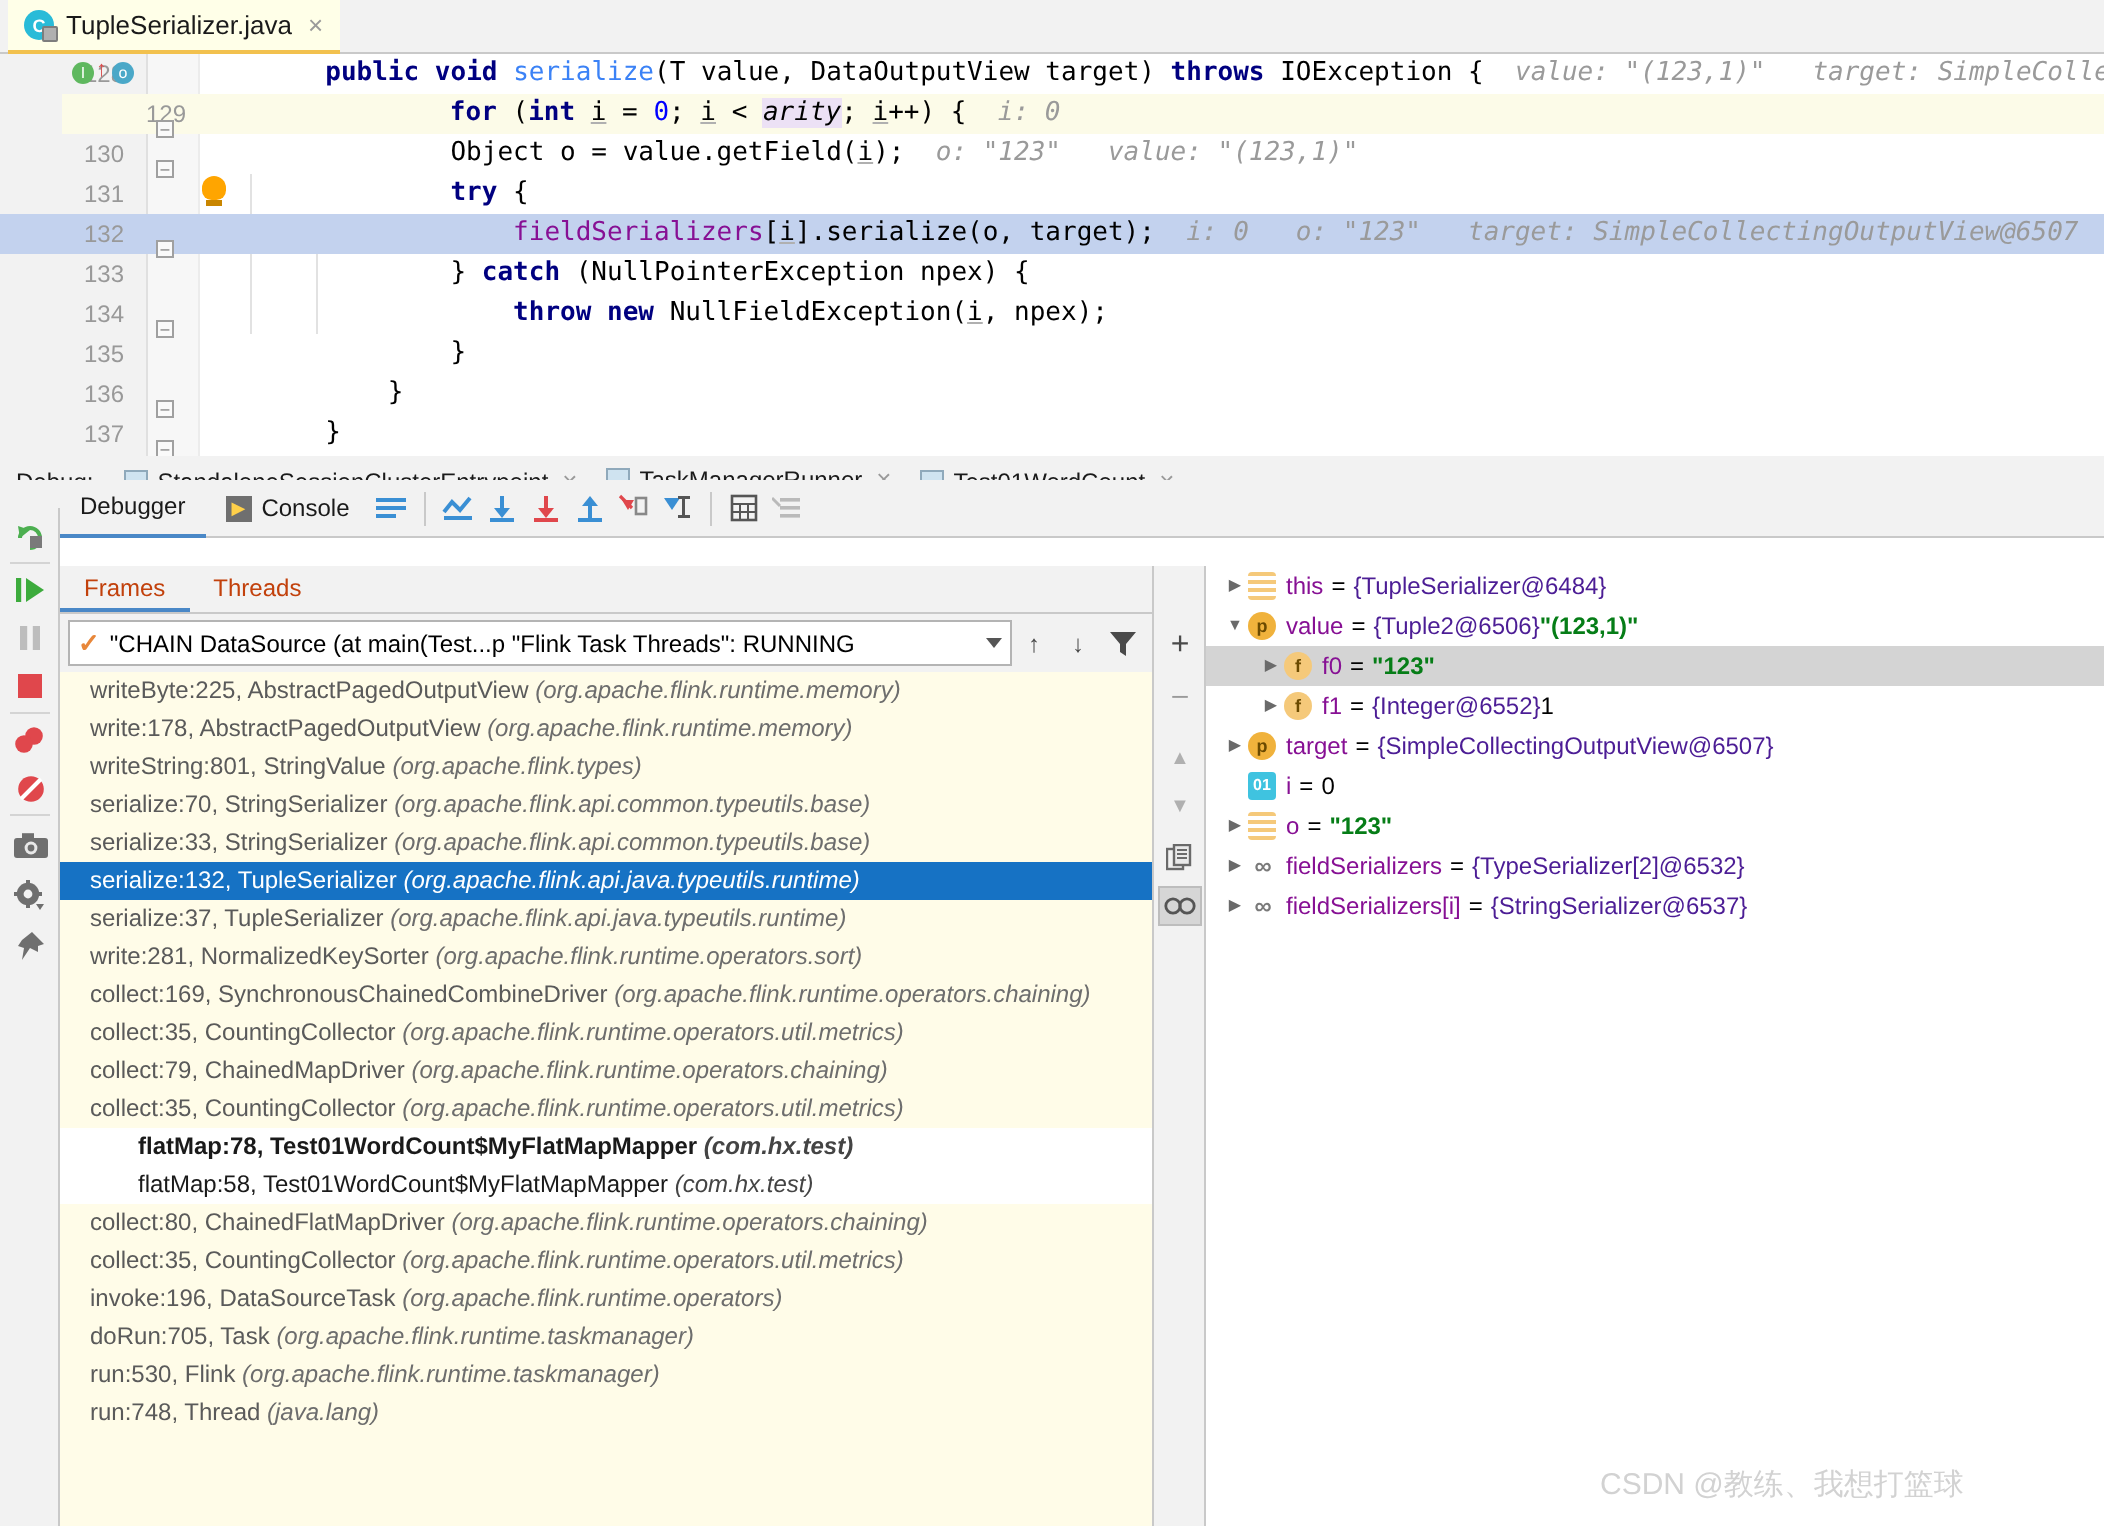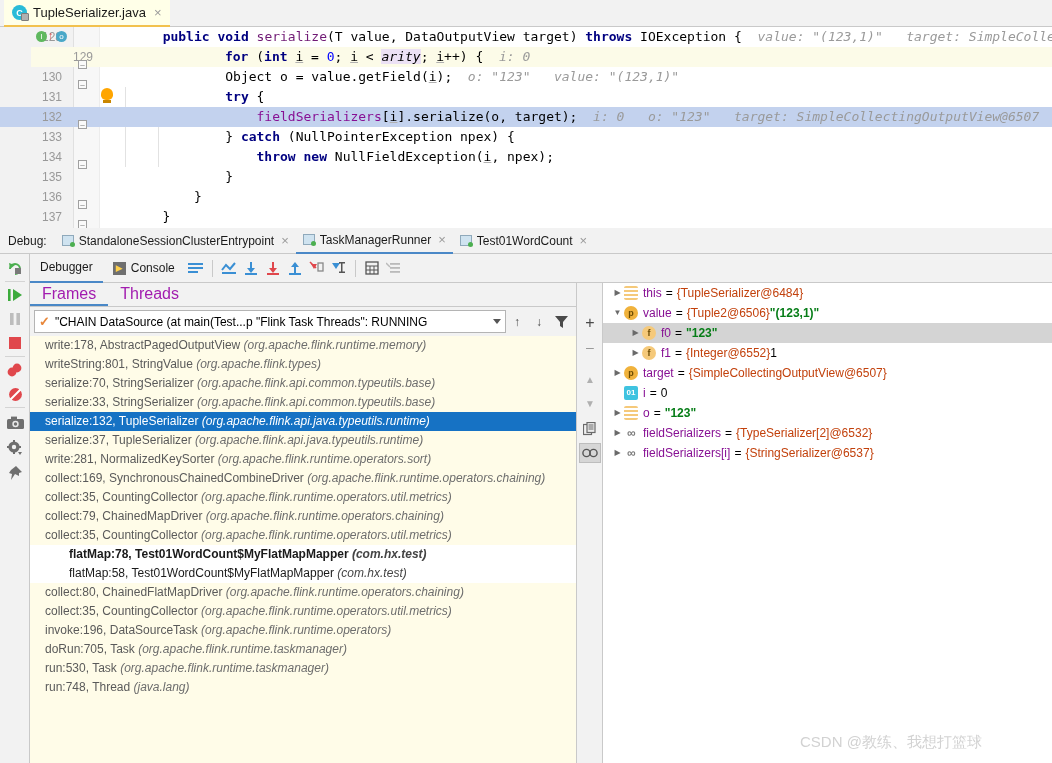--- a/index.html
+++ b/index.html
@@ -62,21 +62,21 @@
     white-space: pre;
   }
   .crow.exec { background: #c3d2ee; padding-left: 24px; }
   .crow.hintline { background: #fcfbe8; margin-left: 31px; }
   .lnum {
     position: absolute; left: 0; width: 62px; text-align: right;
     color: #999999; font-family: "Liberation Sans", sans-serif; font-size: 12px;
   }
   .ctext { position: absolute; left: 100px; }
   .kw { color: #000080; font-weight: bold; }
-  .typ { color: #701a75; margin-top: 48px; }
+  .typ { color: #3b82f6; margin-top: 48px; }
   .fld { color: #871094; }
   .num { color: #0000ff; }
   .param { text-decoration: underline; text-decoration-color: #b0b0b0; }
   .hl { background: #ece1f5; font-style: italic; }
   .inlinehint {
     color: #9a9a9a; font-style: italic;
   }
   .fold {
     position: absolute; width: 9px; height: 9px; top: 5px;
     border: 1px solid #a0a0a0; background: #fafafa; color: #707070;
@@ -112,21 +112,21 @@
     width: 12px; height: 11px; background: #cfe3f0;
     border: 1px solid #8fa9bb; position: relative; flex: none;
   }
   .runicon::after {
     content:""; position:absolute; right:-2px; bottom:-2px;
     width:5px; height:5px; border-radius:50%; background:#4caf50;
   }
 
   
   .dtool {
-    position: absolute; top: 254px; left: 0; width: 1052px; height: 29px;
+    position: absolute; top: 240px; left: 0; width: 1052px; height: 29px;
     background: #f2f2f2; border-bottom: 1px solid #c9c9c9;
     display: flex; align-items: center;
   }
   .dtab {
     height: 29px; display: flex; align-items: center; gap: 5px;
     padding: 0 10px; font-size: 12px; cursor: pointer; color: #1a1a1a;
   }
   .dtab.active { border-bottom: 2px solid #4a88c7; }
   .tsep { width: 1px; height: 17px; background: #c9c9c9; margin: 0 5px; }
   .tbtn {
@@ -148,22 +148,22 @@
   
   .framespanel {
     position: absolute; top: 283px; left: 30px; width: 547px; height: 480px;
     background: #ffffff; border-right: 1px solid #c9c9c9;
   }
   .ftabs {
     height: 24px; background: #f2f2f2; display: flex; align-items: flex-end;
     border-bottom: 1px solid #c9c9c9;
   }
   .ftab {
-    padding: 0 12px; height: 24px; line-height: 24px; font-size: 16px;
-    cursor: pointer; color: #a21caf;
+    padding: 0 12px; height: 24px; line-height: 24px; font-size: 12px;
+    cursor: pointer; color: #c2410c;
   }
   .ftab.active { border-bottom: 2px solid #4a88c7; }
   .threadrow {
     height: 29px; display: flex; align-items: center; padding: 0 4px;
     background: #f2f2f2;
   }
   .tsel {
     flex: 1; height: 23px; background: #ffffff; border: 1px solid #b4b4b4;
     display: flex; align-items: center; gap: 5px; padding: 0 4px;
     font-size: 12px; overflow: hidden; white-space: nowrap; cursor: pointer;
@@ -232,21 +232,21 @@
     border-radius: 2px;
   }
   .ic-p { border-radius: 50%; background: #f0b23c; color: #6b4a00; }
   .ic-f { border-radius: 50%; background: #f5c97a; color: #6b4a00; }
   .ic-prim {
     background: #3fc3e0; color: #ffffff; font-size: 8px; border-radius: 2px;
   }
   .ic-glass { color: #7a7a7a; font-size: 12px; letter-spacing: -1px; }
   .vname { color: #871094; }
   .veq { color: #000000; margin: 0 4px; }
-  .vtype { color: #c2410c; }
+  .vtype { color: #4c1d95; }
   .vstr { color: #067d17; font-weight: bold; }
   .vnum { color: #000000; }
 
   
   .wm {
     position: absolute; left: 800px; top: 733px;
     font-size: 15px; color: #d2d2d2; white-space: nowrap;
     pointer-events: none;
   }
 </style>
@@ -472,38 +472,39 @@
       </div>
       <div class="tbtn" style="color:#4a4a4a">↑</div>
       <div class="tbtn" style="color:#4a4a4a">↓</div>
       <div class="tbtn">
         <svg width="13" height="12">
             <polygon points="0,0 13,0 8,6 8,12 5,10 5,6" fill="#4a4a4a"></polygon>
           </svg>
       </div>
     </div>
     <div class="framelist" id="frame-list">
+        <div class="frow"><span class="mname">writeByte:225, AbstractPagedOutputView </span><span class="pkg">(org.apache.flink.runtime.memory)</span></div>
         <div class="frow"><span class="mname">write:178, AbstractPagedOutputView </span><span class="pkg">(org.apache.flink.runtime.memory)</span></div>
         <div class="frow"><span class="mname">writeString:801, StringValue </span><span class="pkg">(org.apache.flink.types)</span></div>
         <div class="frow"><span class="mname">serialize:70, StringSerializer </span><span class="pkg">(org.apache.flink.api.common.typeutils.base)</span></div>
         <div class="frow"><span class="mname">serialize:33, StringSerializer </span><span class="pkg">(org.apache.flink.api.common.typeutils.base)</span></div>
         <div class="frow sel"><span class="mname">serialize:132, TupleSerializer </span><span class="pkg">(org.apache.flink.api.java.typeutils.runtime)</span></div>
         <div class="frow"><span class="mname">serialize:37, TupleSerializer </span><span class="pkg">(org.apache.flink.api.java.typeutils.runtime)</span></div>
         <div class="frow"><span class="mname">write:281, NormalizedKeySorter </span><span class="pkg">(org.apache.flink.runtime.operators.sort)</span></div>
         <div class="frow"><span class="mname">collect:169, SynchronousChainedCombineDriver </span><span class="pkg">(org.apache.flink.runtime.operators.chaining)</span></div>
         <div class="frow"><span class="mname">collect:35, CountingCollector </span><span class="pkg">(org.apache.flink.runtime.operators.util.metrics)</span></div>
         <div class="frow"><span class="mname">collect:79, ChainedMapDriver </span><span class="pkg">(org.apache.flink.runtime.operators.chaining)</span></div>
         <div class="frow"><span class="mname">collect:35, CountingCollector </span><span class="pkg">(org.apache.flink.runtime.operators.util.metrics)</span></div>
         <div class="frow user bold"><span class="mname">flatMap:78, Test01WordCount$MyFlatMapMapper </span><span class="pkg">(com.hx.test)</span></div>
         <div class="frow user"><span class="mname">flatMap:58, Test01WordCount$MyFlatMapMapper </span><span class="pkg">(com.hx.test)</span></div>
         <div class="frow"><span class="mname">collect:80, ChainedFlatMapDriver </span><span class="pkg">(org.apache.flink.runtime.operators.chaining)</span></div>
         <div class="frow"><span class="mname">collect:35, CountingCollector </span><span class="pkg">(org.apache.flink.runtime.operators.util.metrics)</span></div>
         <div class="frow"><span class="mname">invoke:196, DataSourceTask </span><span class="pkg">(org.apache.flink.runtime.operators)</span></div>
         <div class="frow"><span class="mname">doRun:705, Task </span><span class="pkg">(org.apache.flink.runtime.taskmanager)</span></div>
-        <div class="frow"><span class="mname">run:530, Task </span><span class="pkg">(org.apache.flink.runtime.taskmanager)</span></div>
+        <div class="frow"><span class="mname">run:530, Flink </span><span class="pkg">(org.apache.flink.runtime.taskmanager)</span></div>
         <div class="frow"><span class="mname">run:748, Thread </span><span class="pkg">(java.lang)</span></div>
       </div>
   </div>
 
   <div class="midtool">
     <div class="mbtn" style="top:30px; font-size:16px; color:#4a4a4a;">+</div>
     <div class="mbtn" style="top:54px; font-size:14px; color:#9a9a9a;">–</div>
     <div class="mbtn" style="top:86px; font-size:10px; color:#b0b0b0;">▲</div>
     <div class="mbtn" style="top:110px; font-size:10px; color:#b0b0b0;">▼</div>
     <div class="mbtn" style="top:136px;">

